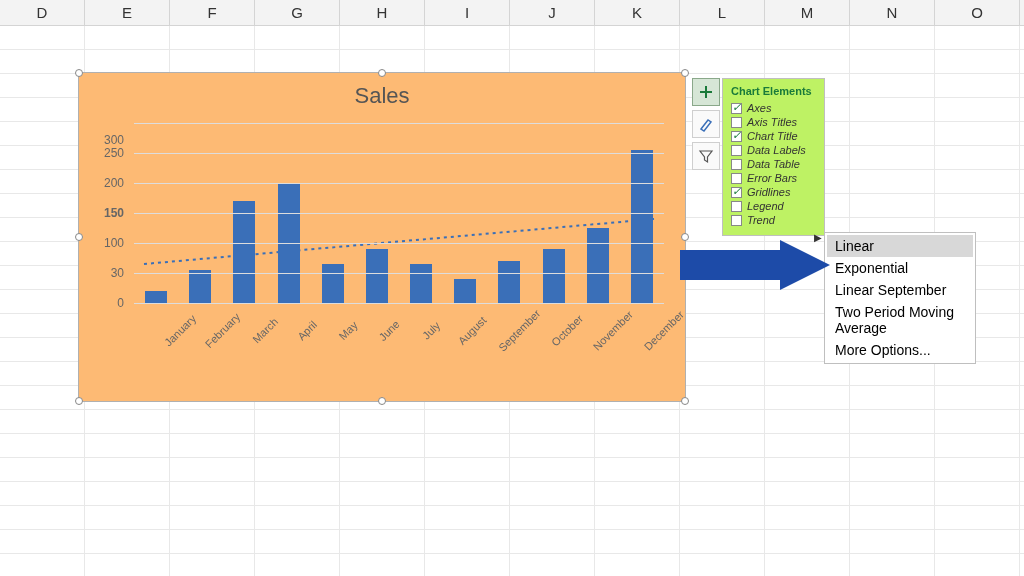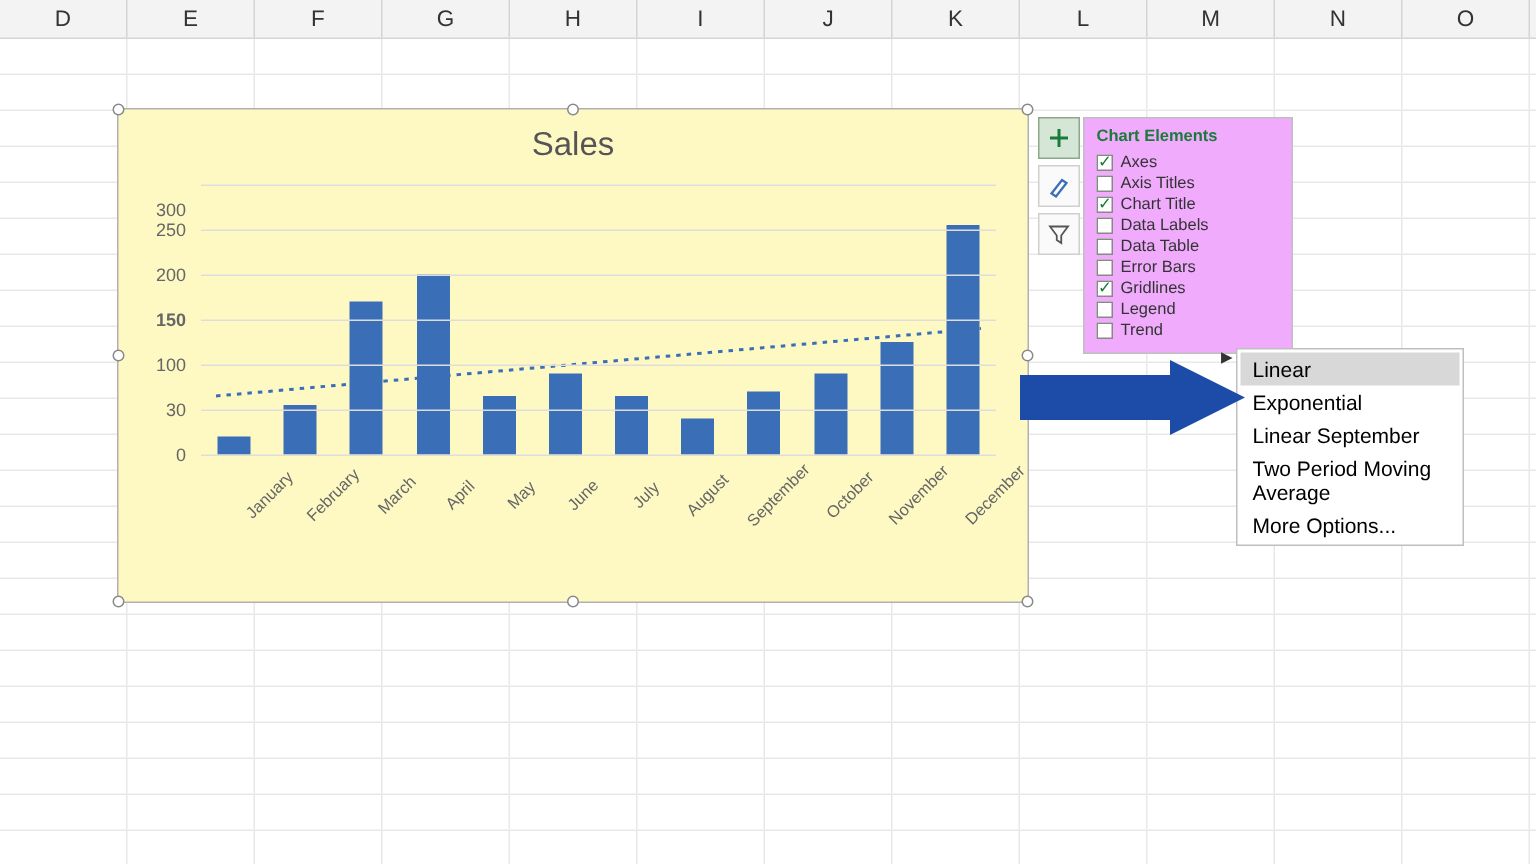--- a/index.html
+++ b/index.html
@@ -40,21 +40,21 @@
     .grid-cell {
       flex: 0 0 85px;
       border-right: 1px solid #e8e8e8;
     }
     .chart-container {
       position: absolute;
       left: 78px;
       top: 72px;
       width: 608px;
       height: 330px;
-      background: #fef9c3;
+      background: #fdba74;
       border: 1px solid #b0b0b0;
     }
     .sel-handle {
       position: absolute;
       width: 8px;
       height: 8px;
       background: #fff;
       border: 1px solid #888;
       border-radius: 50%;
     }
@@ -155,39 +155,40 @@
       display: flex;
       align-items: center;
       justify-content: center;
       cursor: pointer;
     }
     .chart-btn.active { background: #d6e6d6; border-color: #8aa88a; }
     .elements-panel {
       position: absolute;
       left: 722px;
       top: 78px;
-      width: 140px;
-      background: #f0abfc;
+      width: 103px;
+      background: #bef264;
       border: 1px solid #bfbfbf;
       font-size: 11px;
       padding: 6px 8px 8px;
     }
     .panel-title {
       font-weight: bold;
       color: #1a7a3a;
       font-size: 11px;
       margin-bottom: 4px;
     }
     .chk-row {
       display: flex;
       align-items: center;
       gap: 5px;
       padding: 1px 0;
       color: #333;
       cursor: pointer;
+      font-style: italic;
     }
     .chk {
       width: 11px;
       height: 11px;
       border: 1px solid #888;
       flex-shrink: 0;
       position: relative;
       background: #fff;
     }
     .chk.checked::after {

